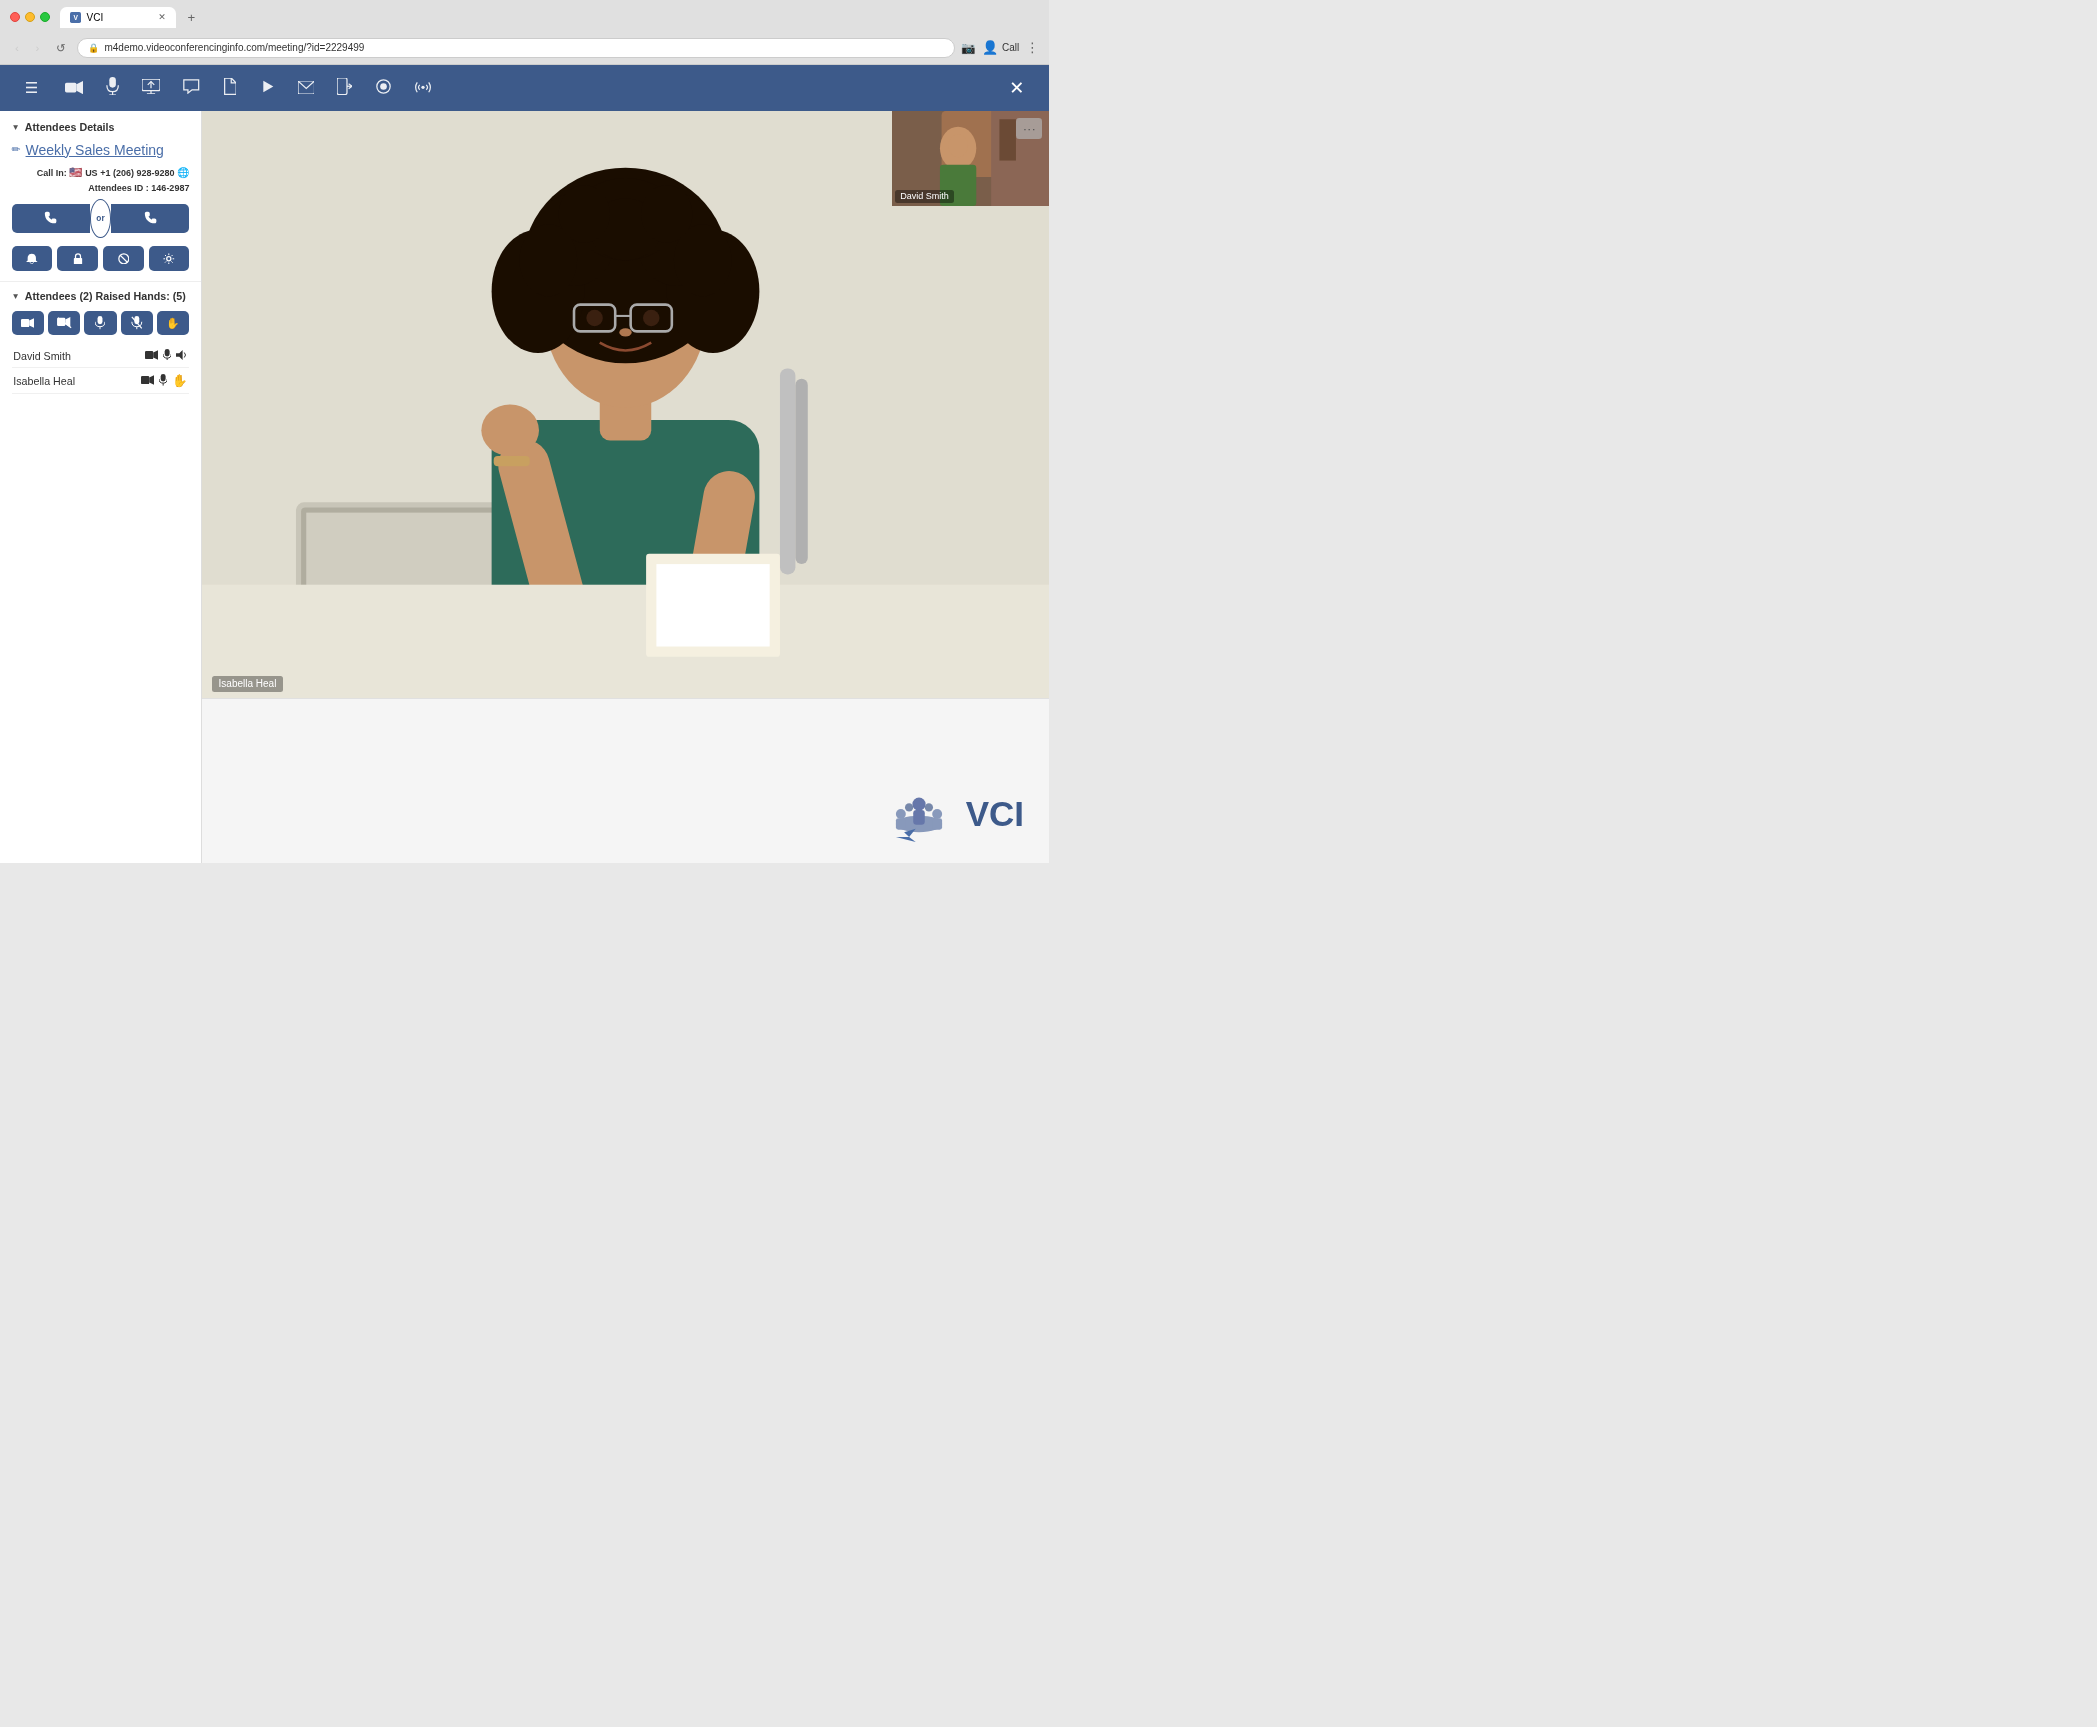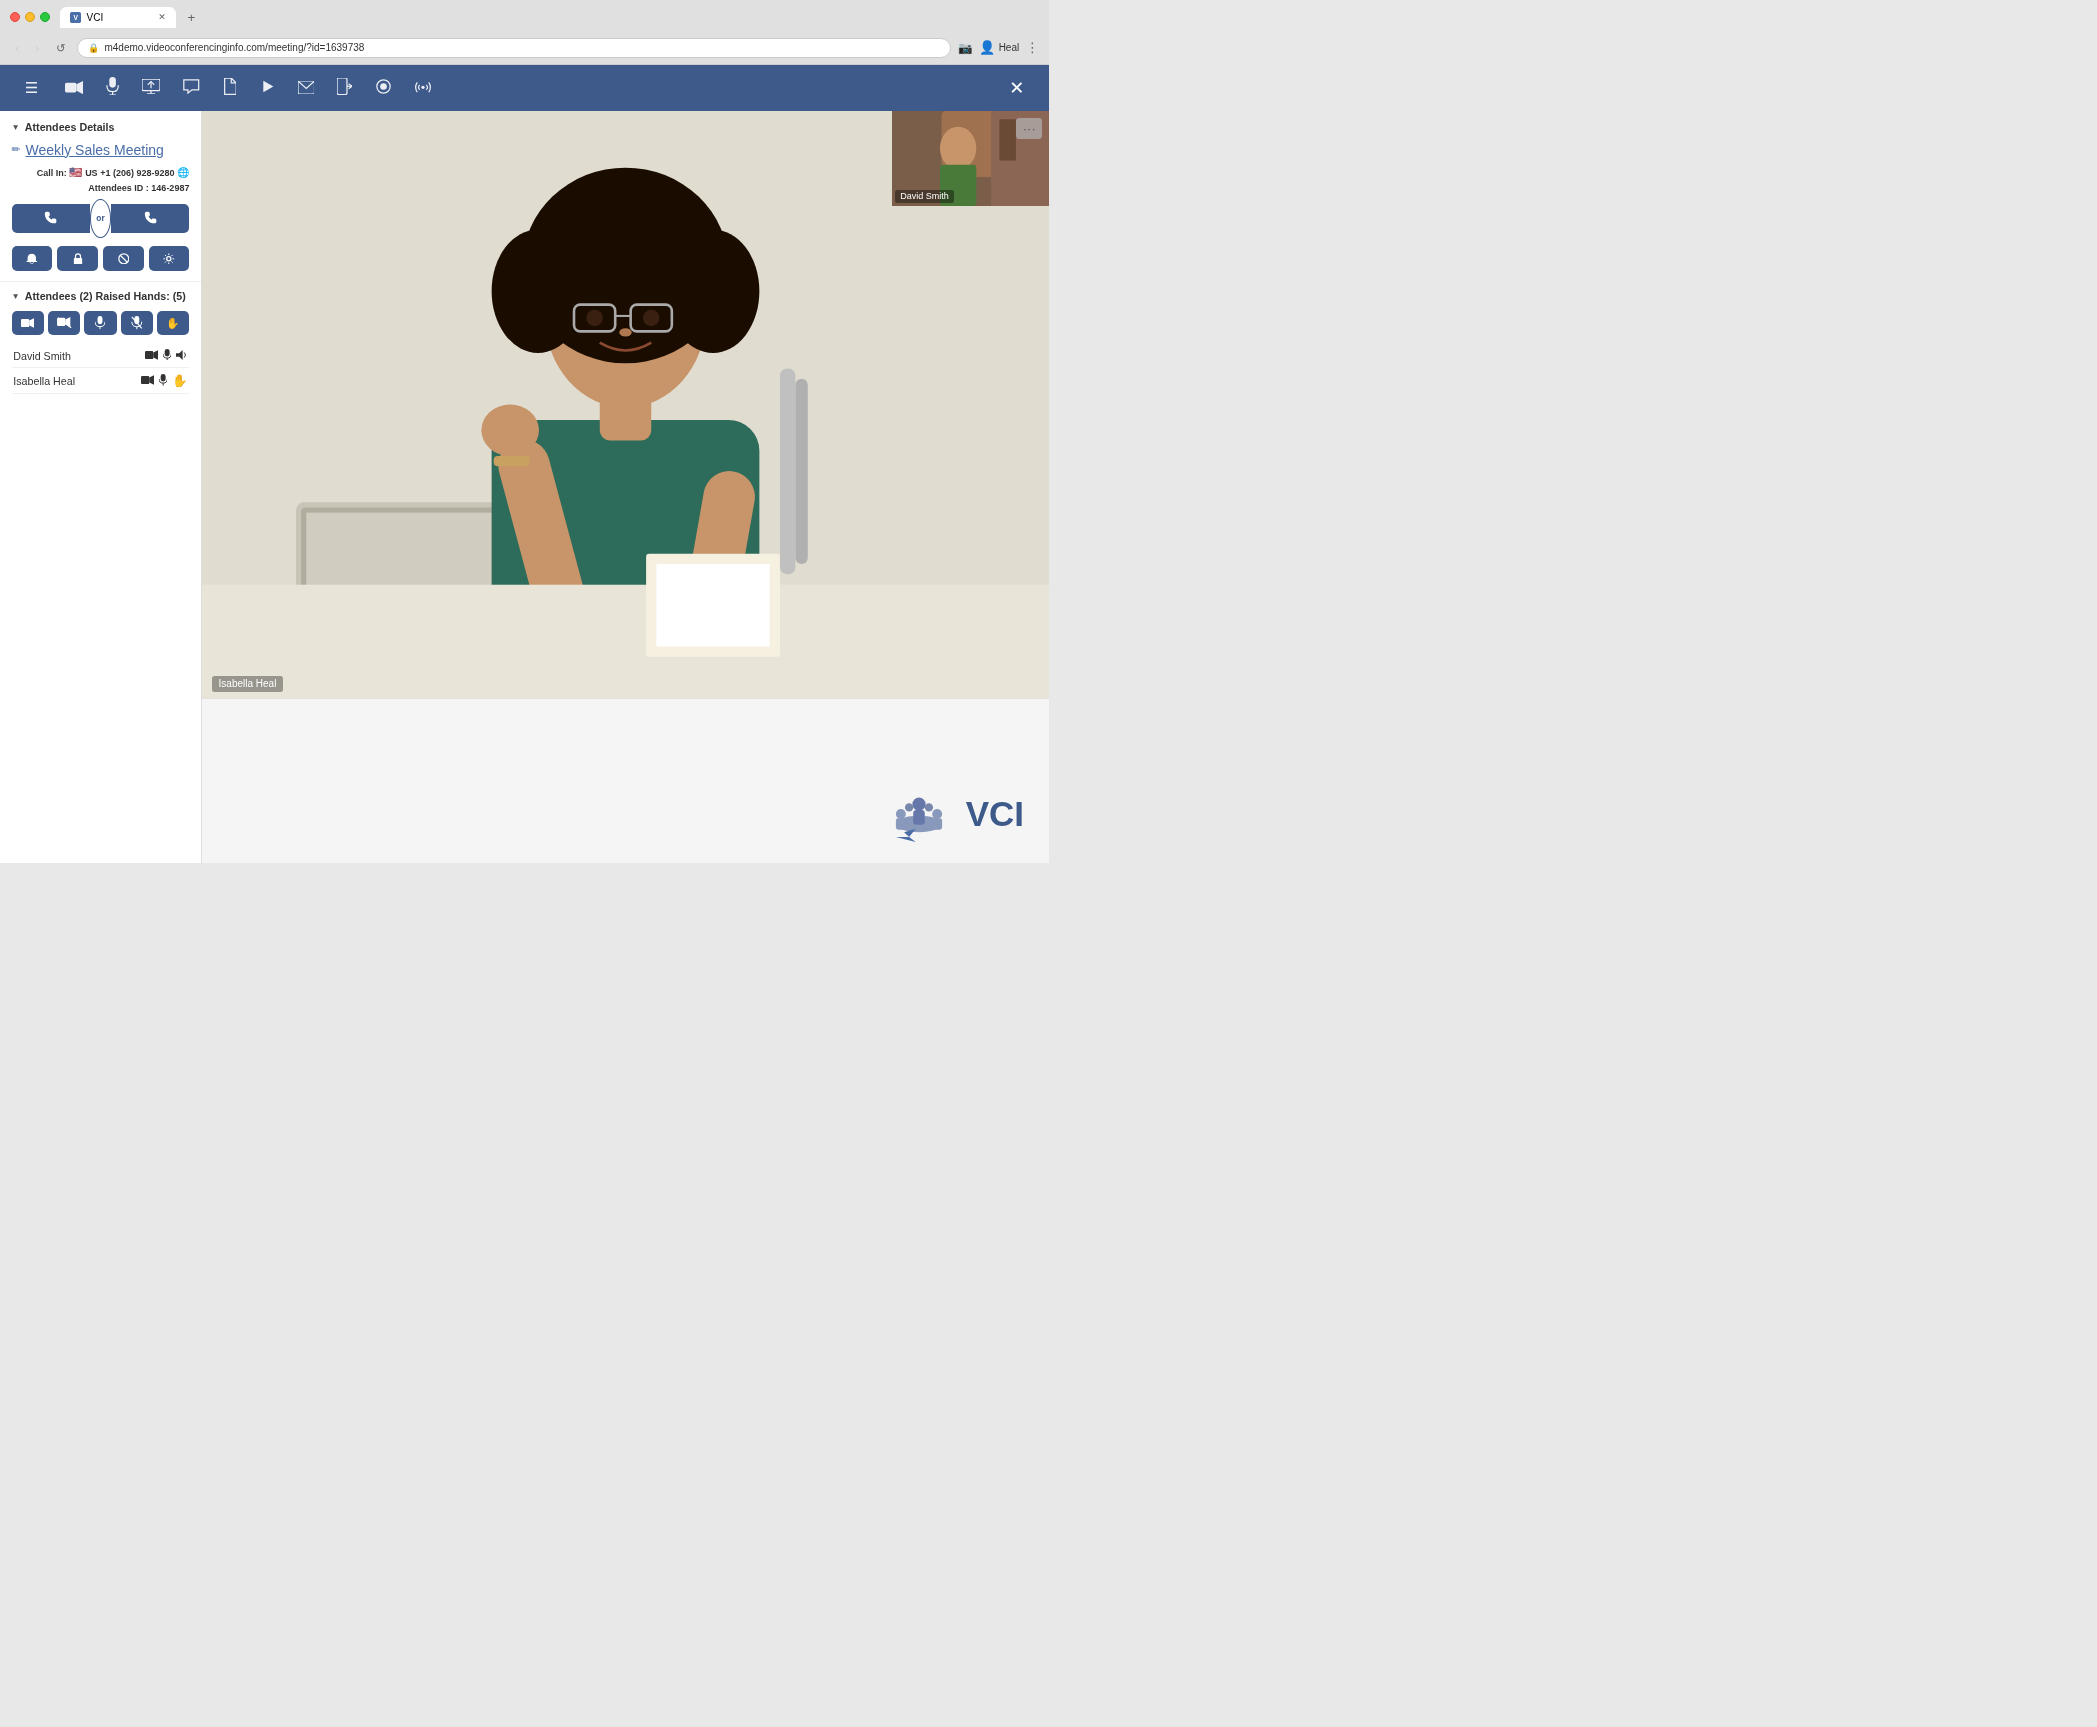--- a/index.html
+++ b/index.html
@@ -117,27 +117,27 @@
       <span class="tab-close">✕</span>
     </div>
     <button class="new-tab">+</button>
   </div>
   <div class="browser-addressbar">
     <button class="nav-btn" disabled="">‹</button>
     <button class="nav-btn" disabled="">›</button>
     <button class="nav-btn">↺</button>
     <div class="address-bar">
       <span class="address-lock">🔒</span>
-      <span class="address-text">m4demo.videoconferencinginfo.com/meeting/?id=1639738</span>
+      <span class="address-text">m4demo.videoconferencinginfo.com/meeting/?id=2229499</span>
     </div>
     <div class="browser-actions">
       <span class="browser-cam-icon">📷</span>
       <div class="browser-guest">
         <span style="font-size:13.2px;">👤</span>
-        <span>Heal</span>
+        <span>Call</span>
       </div>
       <span class="browser-menu">⋮</span>
     </div>
   </div>
 </div>
 
 <div class="app">
 
   <div class="toolbar">
     <button class="toolbar-btn menu">☰</button>

